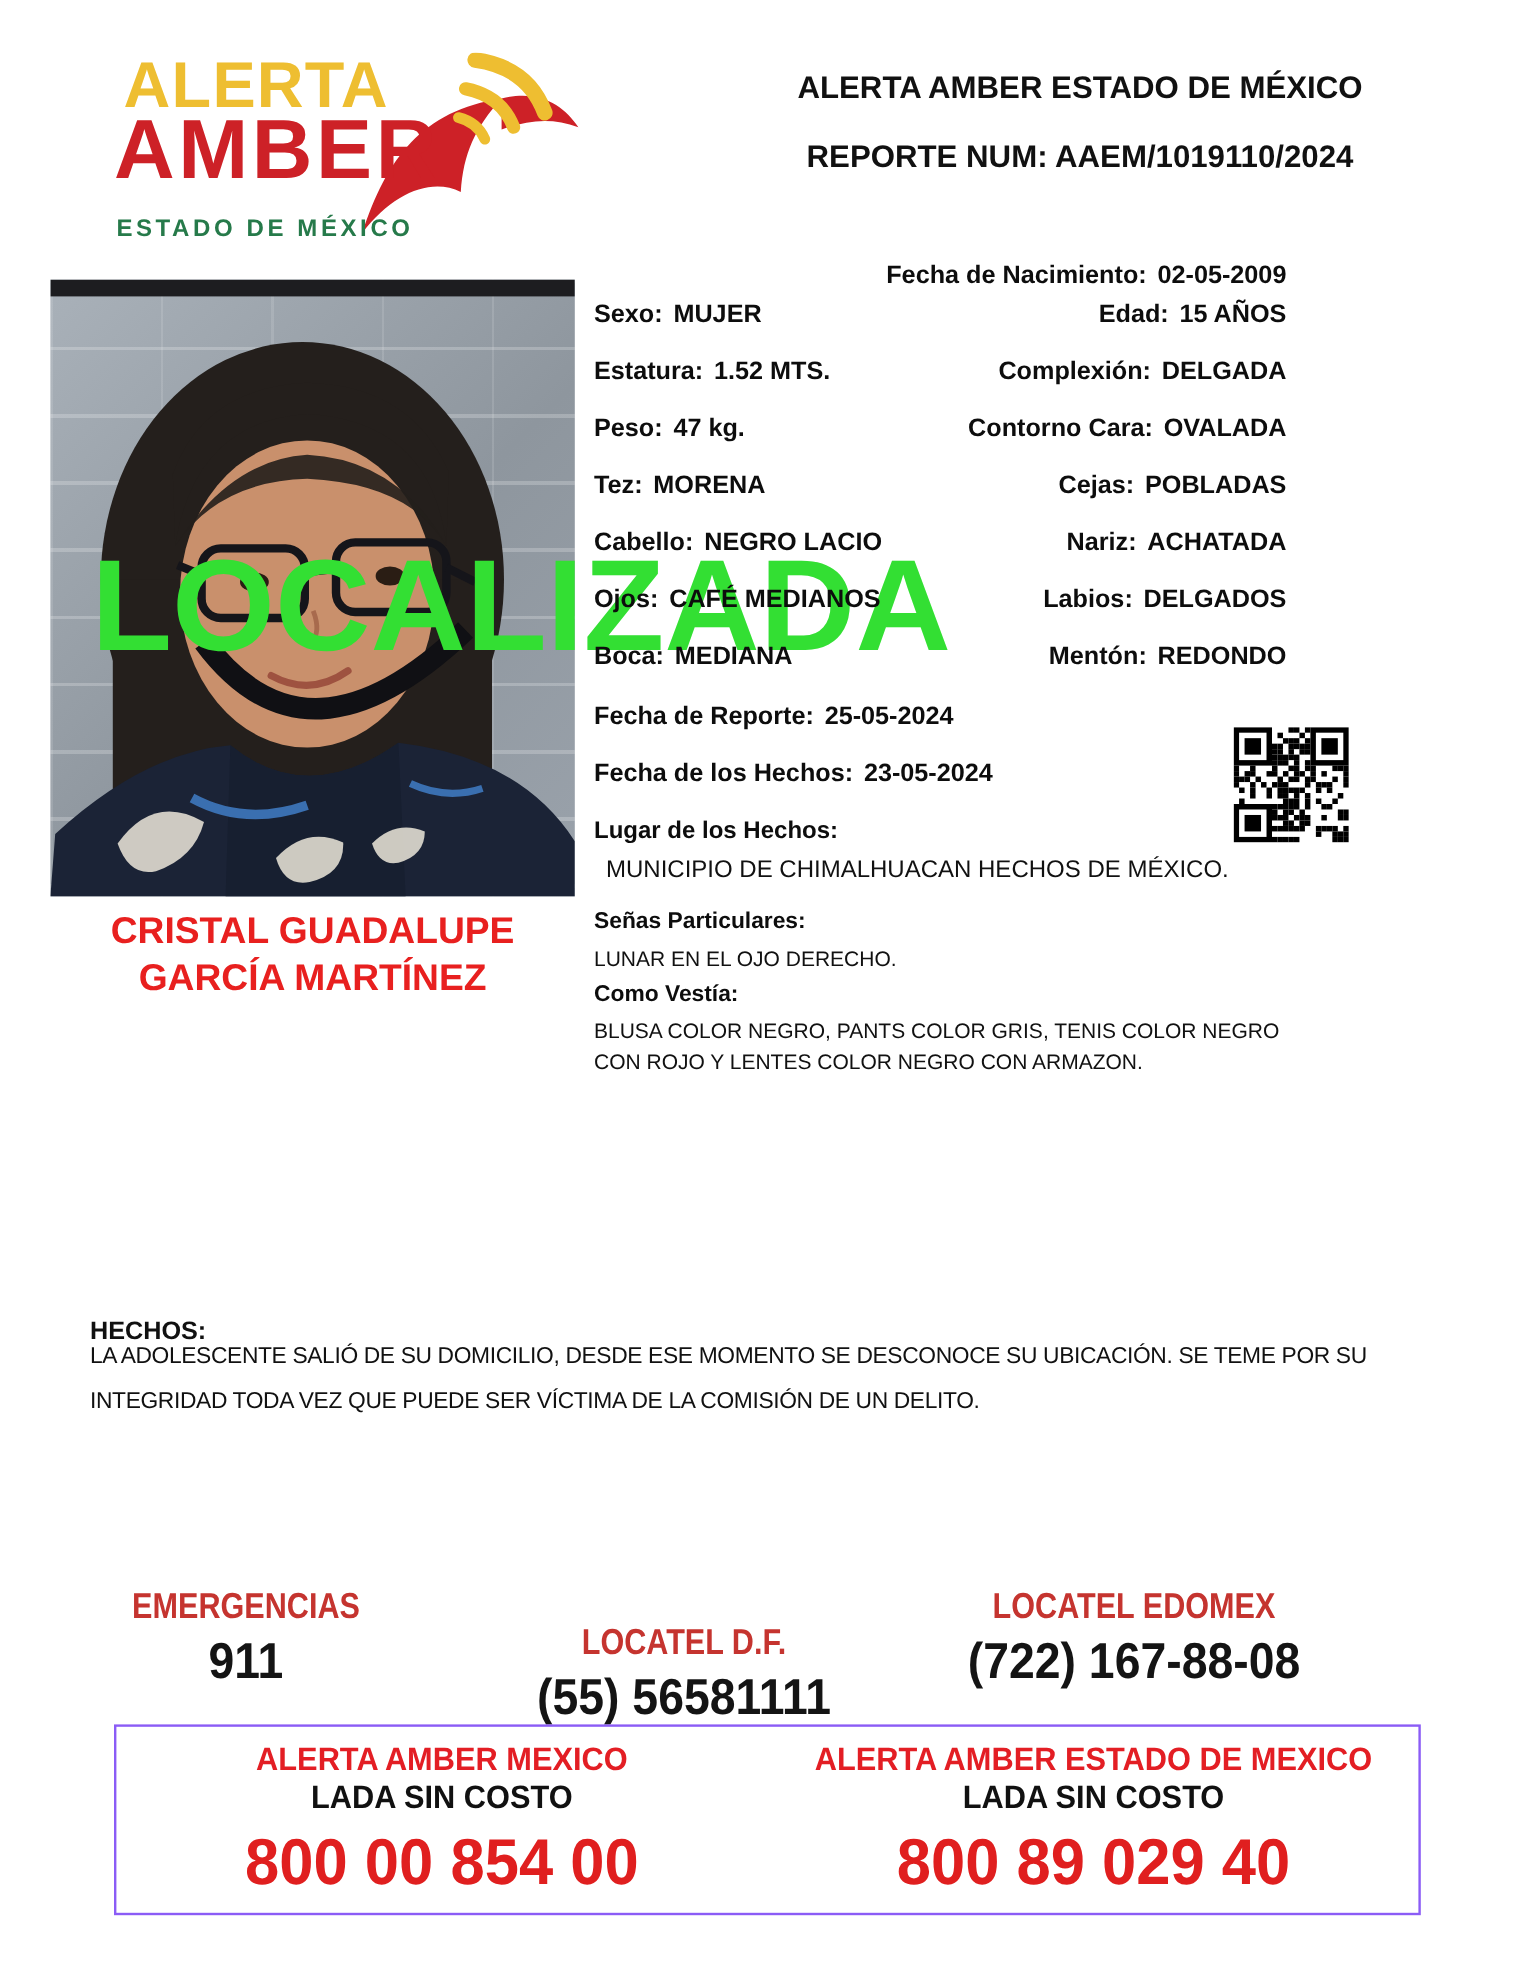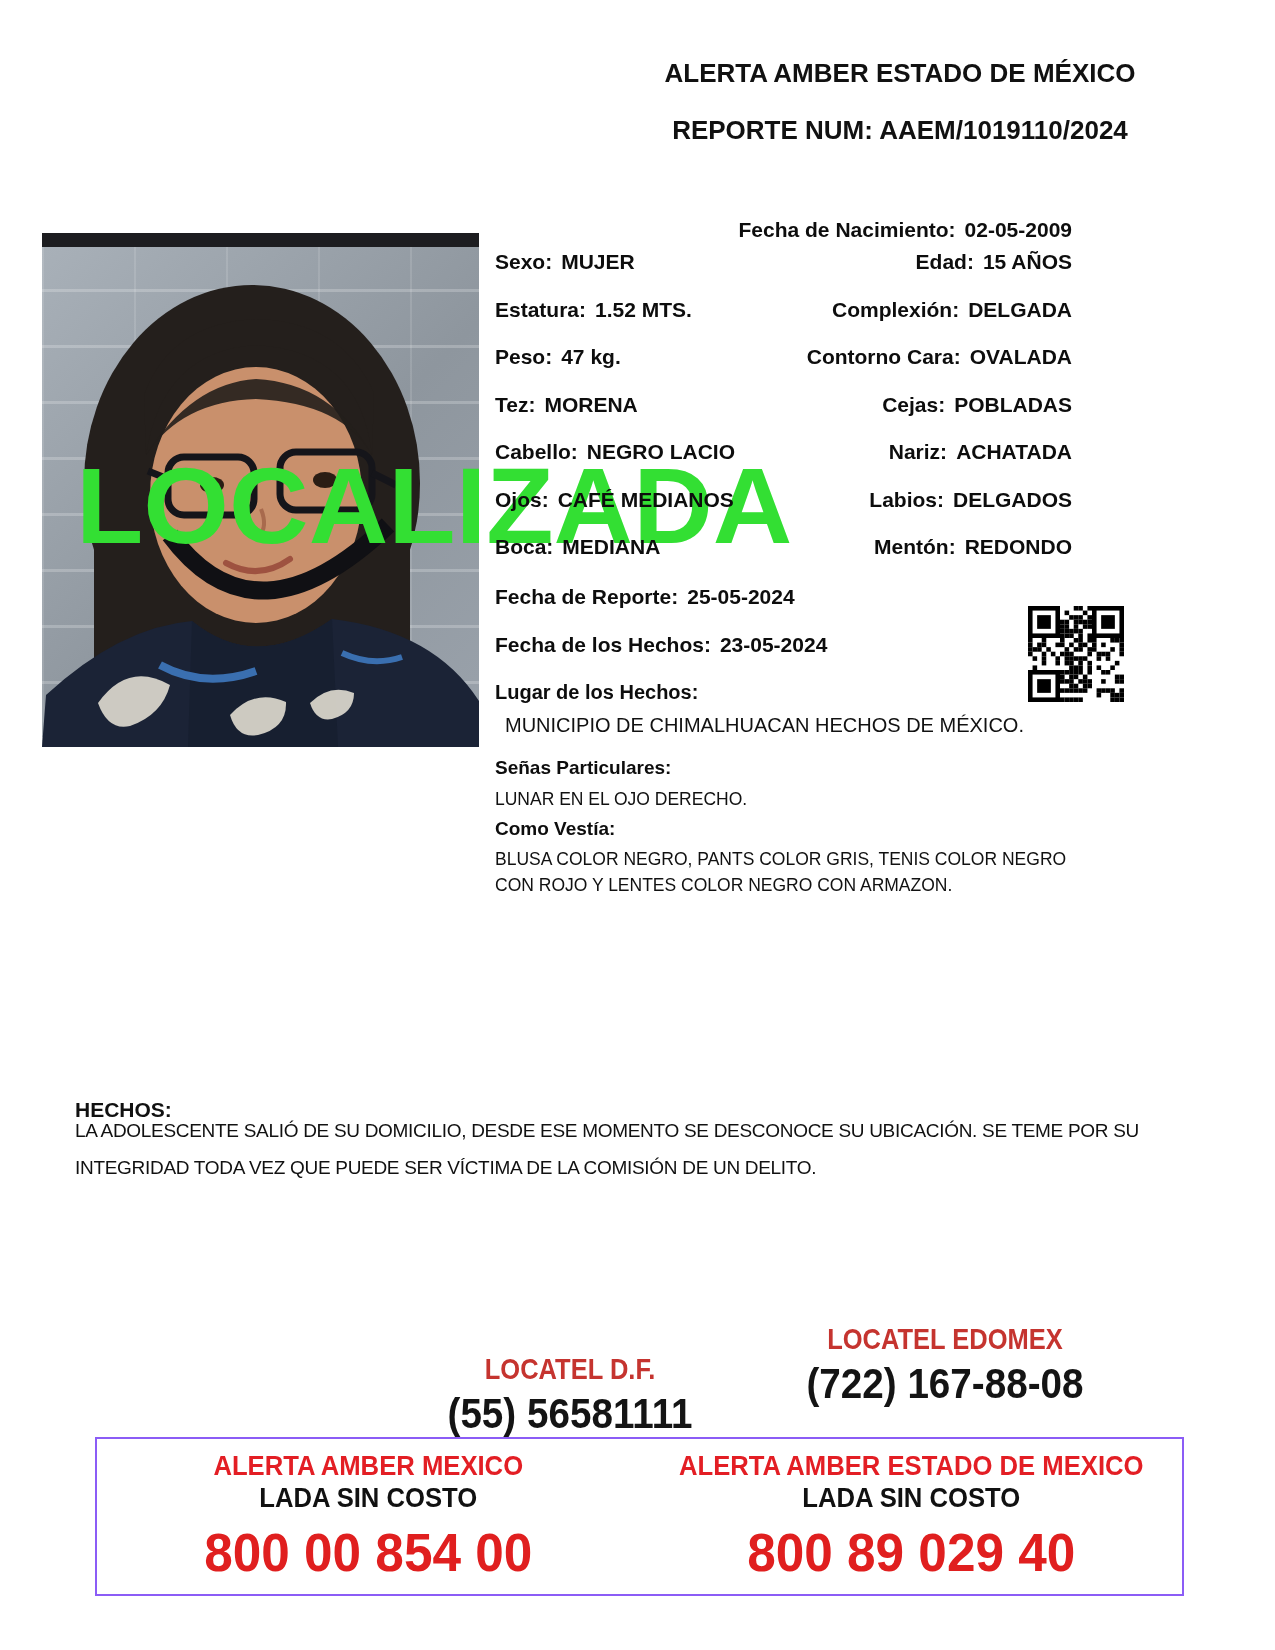--- a/index.html
+++ b/index.html
@@ -61,20 +61,32 @@
   .bb-half{width:50%;text-align:center;padding-top:12px;}
   .bb-title{font-size:27px;font-weight:bold;color:#E31E24;transform:scaleX(0.95);transform-origin:center;white-space:nowrap;}
   .bb-sub{font-size:27px;font-weight:bold;color:#111;margin-top:1px;transform:scaleX(0.95);transform-origin:center;}
   .bb-number{font-size:54px;font-weight:bold;color:#E01F1F;margin-top:7px;transform:scaleX(0.95);transform-origin:center;white-space:nowrap;}
 </style>
 </head>
 <body>
 
 <div id="page">
 
+  <div class="logo">
+    <svg class="logo-swoosh" width="185" height="160" viewBox="0 0 185 160">
+      <path d="M2,150 C22,88 52,48 118,38 C96,62 86,84 84,116 C60,104 28,116 2,150 Z" fill="#CD2127"></path>
+      <path d="M118,38 C150,30 170,44 182,62 C160,54 140,56 118,64 Z" fill="#CD2127"></path>
+      <path d="M96,6 q44,6 58,44" fill="none" stroke="#EEBE31" stroke-width="13" stroke-linecap="round"></path>
+      <path d="M88,30 q30,6 40,32" fill="none" stroke="#EEBE31" stroke-width="11" stroke-linecap="round"></path>
+      <path d="M82,54 q16,4 22,18" fill="none" stroke="#EEBE31" stroke-width="9" stroke-linecap="round"></path>
+    </svg>
+    <div class="logo-alerta">ALERTA</div>
+    <div class="logo-amber">AMBER</div>
+    <div class="logo-estado">ESTADO DE MÉXICO</div>
+  </div>
 
   <div class="hdr">
     <div class="hdr-title">ALERTA AMBER ESTADO DE MÉXICO</div>
     <div class="hdr-report">REPORTE NUM: AAEM/1019110/2024</div>
   </div>
 
   <div class="photo">
     <svg width="437" height="514" viewBox="0 0 437 514">
       <rect x="0" y="0" width="437" height="14" fill="#1d1d20"></rect>
 
@@ -110,20 +122,24 @@
         <path d="M188,482 q25,-27 56,-13 q1,26 -28,33 q-21,4 -28,-20z"></path>
         <path d="M268,470 q20,-20 44,-10 q0,20 -22,26 q-16,3 -22,-16z"></path>
       </g>
       <path d="M118,432 q44,24 96,6" stroke="#3a6fb0" stroke-width="8" fill="none"></path>
       <path d="M300,420 q30,14 60,4" stroke="#3a6fb0" stroke-width="6" fill="none"></path>
     </svg>
   </div>
 
   <div class="watermark">LOCALIZADA</div>
 
+  <div class="person-name">
+    <div>CRISTAL GUADALUPE</div>
+    <div>GARCÍA MARTÍNEZ</div>
+  </div>
 
   <div class="details">
     <div class="drow" style="top:218px;">
       <div class="only-right">
         <span class="lbl">Fecha de Nacimiento:</span><span class="val">02-05-2009</span>
       </div>
     </div>
 
     <div class="drow" style="top:250px;">
       <div><span class="lbl">Sexo:</span><span class="val">MUJER</span></div>
@@ -328,20 +344,24 @@
         <rect x="73.14285714285714" y="9.142857142857142" width="13.714285714285714" height="13.714285714285714"></rect>
         <rect x="0" y="64" width="32" height="32"></rect>
         <rect fill="#fff" x="4.571428571428571" y="68.57142857142857" width="22.857142857142854" height="22.857142857142854"></rect>
         <rect x="9.142857142857142" y="73.14285714285714" width="13.714285714285714" height="13.714285714285714"></rect>
       </g>
     </svg>
 
   <div class="hechos-label">HECHOS:</div>
   <div class="hechos-text">LA ADOLESCENTE SALIÓ DE SU DOMICILIO, DESDE ESE MOMENTO SE DESCONOCE SU UBICACIÓN. SE TEME POR SU INTEGRIDAD TODA VEZ QUE PUEDE SER VÍCTIMA DE LA COMISIÓN DE UN DELITO.</div>
 
+  <div class="em-col" style="left:75px;top:1322px;width:260px;">
+    <div class="em-label">EMERGENCIAS</div>
+    <div class="em-number">911</div>
+  </div>
   <div class="em-col" style="left:410px;top:1352px;width:320px;">
     <div class="em-label">LOCATEL D.F.</div>
     <div class="em-number">(55) 56581111</div>
   </div>
   <div class="em-col" style="left:770px;top:1322px;width:350px;">
     <div class="em-label">LOCATEL EDOMEX</div>
     <div class="em-number">(722) 167-88-08</div>
   </div>
 
   <div class="bottom-box">

